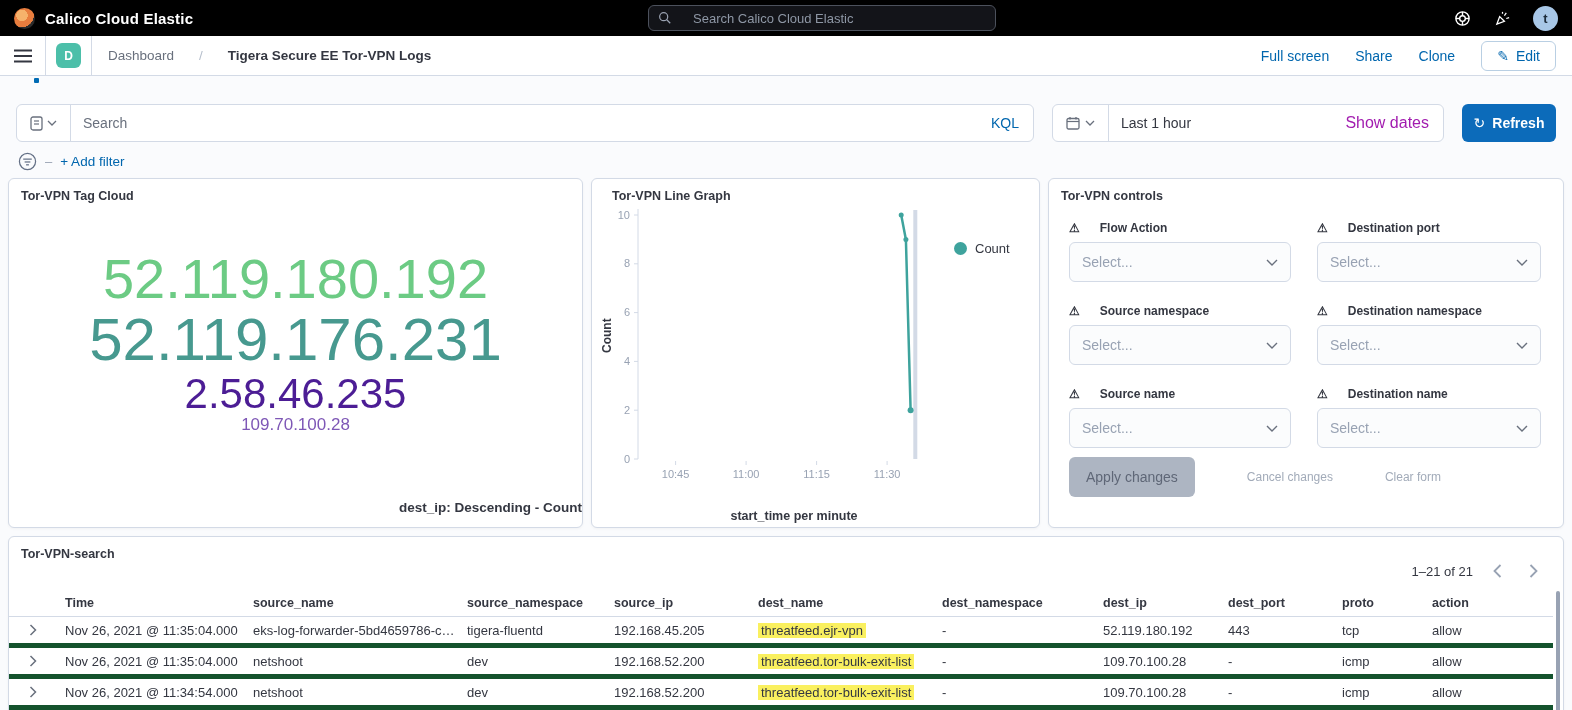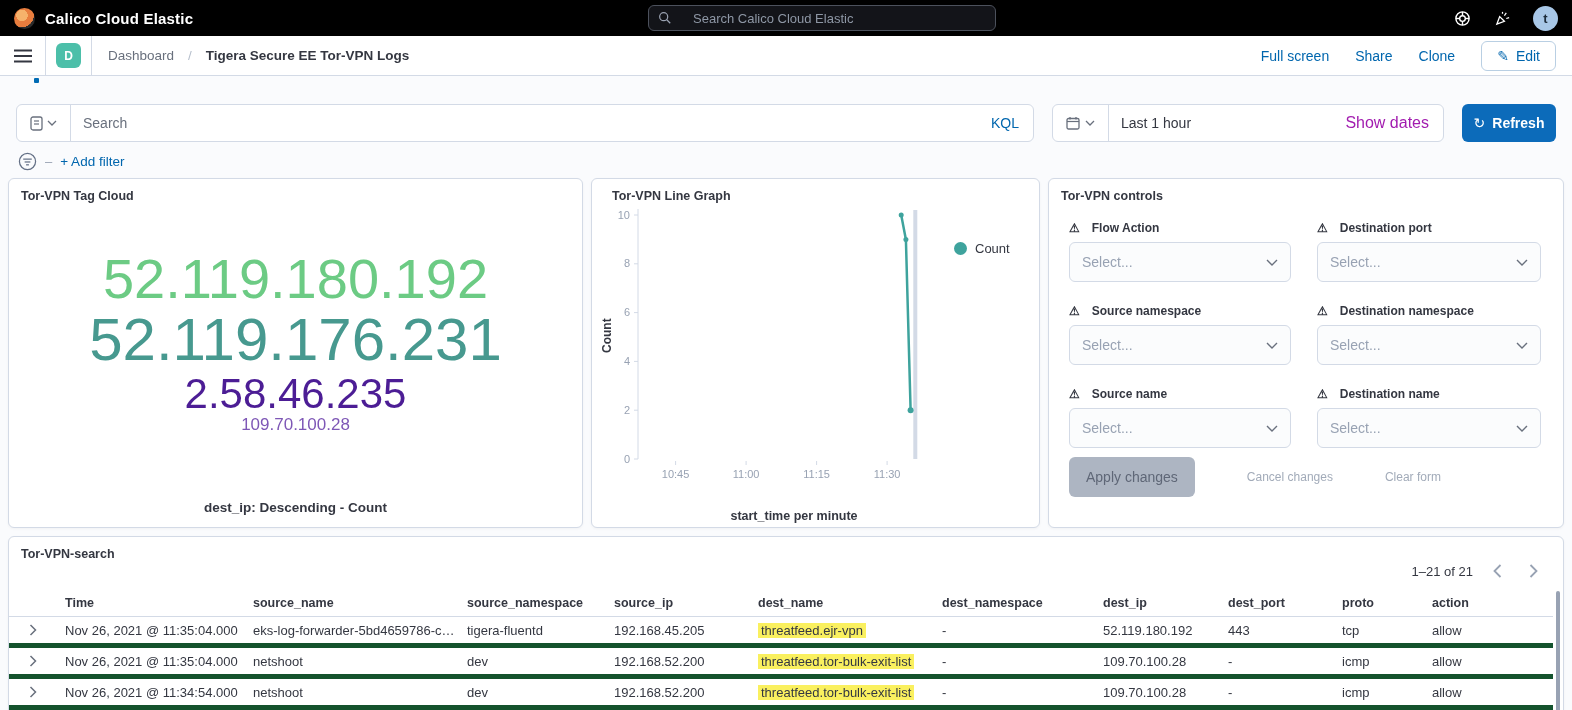--- a/index.html
+++ b/index.html
@@ -15,21 +15,21 @@
   .global-search input::placeholder { color:#8e97a5; }
   .topbar-right { margin-left:auto; display:flex; align-items:center; gap:22px; }
   .top-icon { width:18px; height:18px; display:flex; align-items:center; justify-content:center; cursor:pointer; }
   .avatar { width:25px; height:25px; border-radius:50%; background:#a8c7e7; color:#1c2b3a; font-size:13px; font-weight:700; display:flex; align-items:center; justify-content:center; }
 
   
   .navbar { position:absolute; top:36px; left:0; right:0; height:40px; background:#fff; border-bottom:1px solid #d3dae6; display:flex; align-items:center; }
   .hamburger { width:46px; height:100%; display:flex; align-items:center; justify-content:center; border-right:1px solid #d3dae6; cursor:pointer; }
   .space-badge-wrap { width:46px; height:100%; display:flex; align-items:center; justify-content:center; border-right:1px solid #d3dae6; cursor:pointer; }
   .space-badge { width:25px; height:25px; border-radius:6px; background:#4cbfa9; color:#fff; font-size:12px; font-weight:700; display:flex; align-items:center; justify-content:center; }
-  .breadcrumb { display:flex; align-items:center; gap:14px; margin-left:16px; font-size:13.5px; }
+  .breadcrumb { display:flex; align-items:center; gap:25px; margin-left:16px; font-size:13.5px; }
   .crumb-root { color:#69707d; cursor:pointer; }
   .crumb-sep { color:#b6bfcc; }
   .crumb-title { color:#343741; font-weight:700; }
   .nav-right { margin-left:auto; display:flex; align-items:center; gap:26px; margin-right:16px; }
   .nav-link { color:#0066ae; font-size:14px; cursor:pointer; }
   .edit-btn { border:1px solid #b9cfe3; border-radius:6px; height:30px; padding:0 15px; color:#0066ae; font-size:14px; background:#fff; display:flex; align-items:center; gap:7px; cursor:pointer; font-family:inherit; }
   .pencil-ic::before { content:"✎"; font-size:14px; }
   .loading-dot { position:absolute; left:34px; top:78px; width:5px; height:5px; background:#006bb4; border-radius:1px; }
 
   
@@ -51,34 +51,34 @@
   .filter-dash { color:#98a2b3; font-size:13px; }
   .add-filter { color:#0066ae; font-size:13.5px; cursor:pointer; }
 
   
   .panel { position:absolute; background:#fff; border:1px solid #d3dae6; border-radius:6px; box-shadow:0 1px 3px rgba(0,0,0,.04); }
   .panel-title { font-size:12.5px; font-weight:700; color:#343741; padding:10px 12px 0 12px; }
 
   .p-tagcloud { left:8px;  top:178px; width:575px; height:350px; }
   .cloud { position:absolute; top:70px; left:0; right:0; text-align:center; }
   .cloud span { display:block; font-weight:400; line-height:1.06; cursor:pointer; }
-  .cloud-footer { position:absolute; bottom:12px; left:0; right:0; text-align:center; font-size:13.5px; font-weight:700; color:#343741; }
+  .cloud-footer { position:absolute; bottom:12px; left:0; right:0; text-align:right; font-size:13.5px; font-weight:700; color:#343741; }
 
   .p-linegraph { left:591px; top:178px; width:449px; height:350px;padding-left:8px; }
   .chart-wrap { position:absolute; left:10px; top:24px; width:430px; height:300px; }
   .tick-label { fill:#98a2b3; font-size:11px; font-family:"Liberation Sans",sans-serif; }
   .ylabel { position:absolute; left:-2px; top:150px; transform:rotate(-90deg); transform-origin:left top; font-size:12px; font-weight:700; color:#343741; }
   .xlabel { position:absolute; left:46px; top:306px; width:292px; text-align:center; font-size:12.5px; font-weight:700; color:#343741; }
   .legend { position:absolute; left:352px; top:38px; display:flex; align-items:center; gap:8px; cursor:pointer; }
   .legend-dot { width:13px; height:13px; border-radius:50%; }
   .legend-label { font-size:13px; color:#343741; }
 
   .p-controls { left:1048px; top:178px; width:516px; height:350px; }
   .ctl-grid { position:absolute; left:20px; top:42px; display:grid; grid-template-columns:222px 224px; column-gap:26px; row-gap:22px; }
-  .ctl-label { display:flex; align-items:center; gap:12px; font-size:12px; font-weight:700; color:#343741; margin-bottom:7px; }
+  .ctl-label { display:flex; align-items:center; gap:20px; font-size:12px; font-weight:700; color:#343741; margin-bottom:7px; }
   .warn::before { content:"⚠"; font-size:12px; color:#343741; }
   .ctl-select { height:40px; background:#fbfcfd; border:1px solid #d3dae6; border-radius:6px; display:flex; align-items:center; justify-content:space-between; padding:0 12px; cursor:pointer; }
   .sel-ph { color:#98a2b3; font-size:14px; }
   .ctl-buttons { position:absolute; left:20px; top:278px; display:flex; align-items:center; gap:52px; }
   .apply-btn { height:40px; padding:0 17px; background:#adb5c2; color:#5f6777; border:none; border-radius:6px; font-size:14px; font-weight:500; font-family:inherit; cursor:not-allowed; }
   .ghost-btn { background:none; border:none; color:#a2abb9; font-size:12px; font-family:inherit; cursor:pointer; }
 
   
   .p-table { left:8px; top:536px; width:1556px; height:210px; }
   .pagination { position:absolute; top:22px; right:18px; display:flex; align-items:center; gap:12px; }

